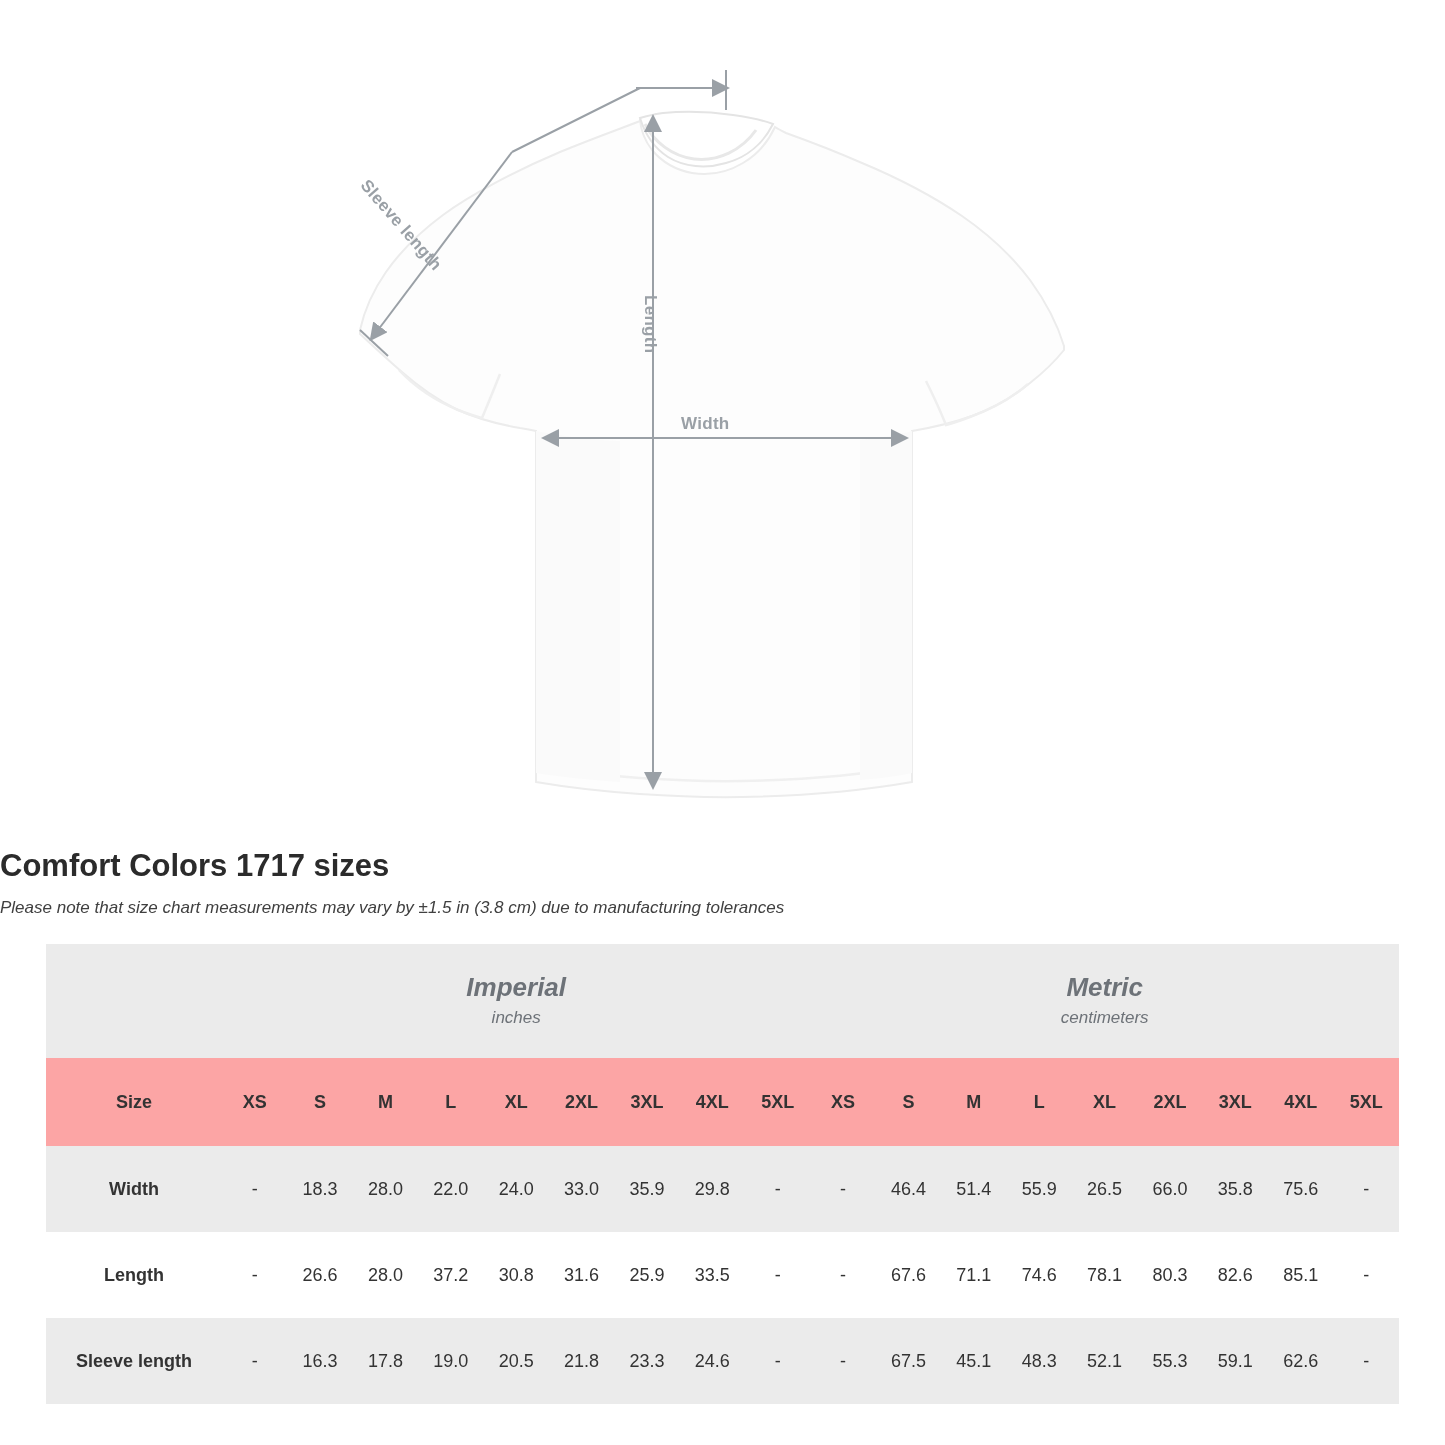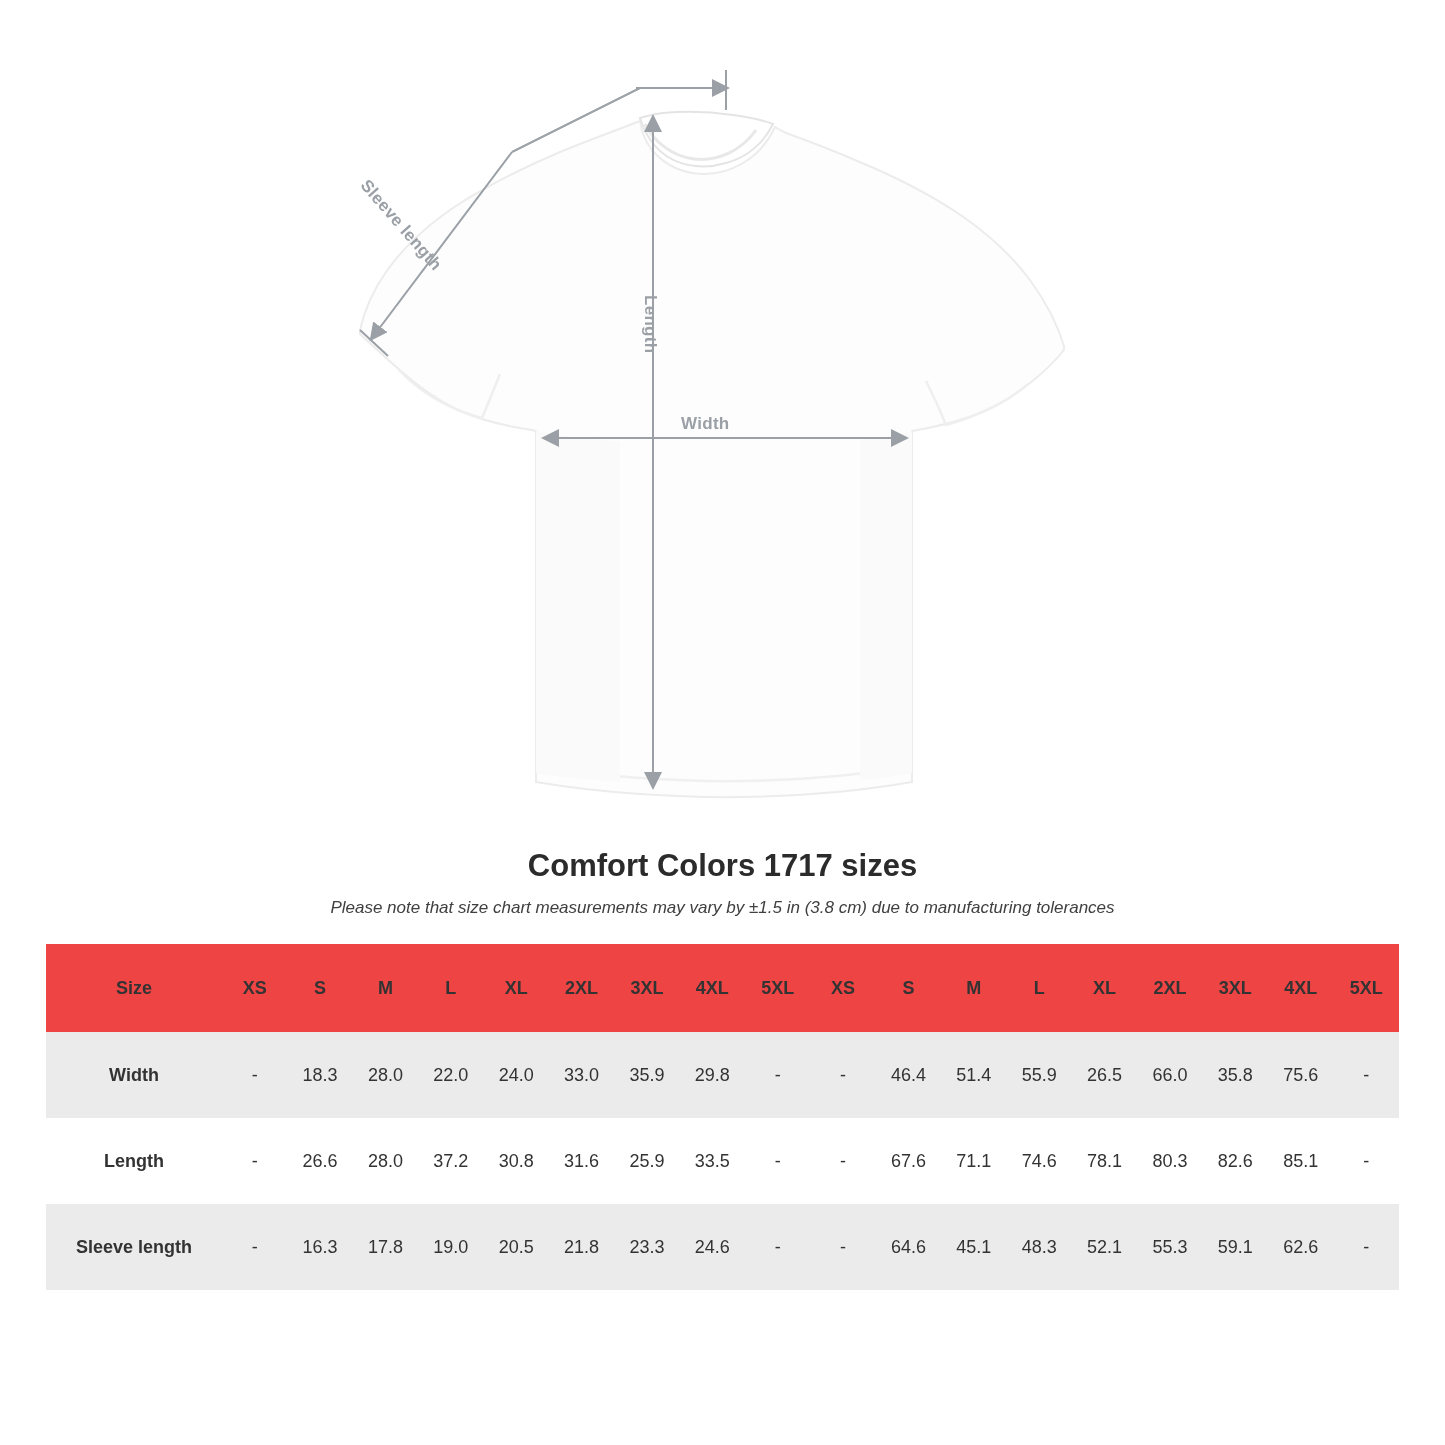--- a/index.html
+++ b/index.html
@@ -51,21 +51,20 @@
   }
   .label-sleeve {
     left: 371px;
     top: 176px;
     transform: rotate(49deg);
     transform-origin: left top;
   }
 
   
   .title-block {
-    text-align: center;
     margin-top: 18px;
   }
   .chart-title {
     font-size: 31px;
     font-weight: bold;
     color: #2b2b2b;
     margin: 0;
   }
   .chart-note {
     font-size: 17px;
@@ -102,21 +101,21 @@
     color: #6d7278;
     line-height: 1.25;
   }
   .unit-sub {
     font-size: 17px;
     font-style: italic;
     color: #6d7278;
     line-height: 1.6;
   }
   .head-row td {
-    background: #ef4444;
+    background: #fca5a5;
     height: 86px;
     font-weight: bold;
     font-size: 19px;
   }
   .row-label {
     font-weight: bold;
     font-size: 19px;
   }
   .data-row td {
     height: 84px;
@@ -223,20 +222,31 @@
     <h1 class="chart-title">Comfort Colors 1717 sizes</h1>
     <p class="chart-note">Please note that size chart measurements may vary by ±1.5 in (3.8 cm) due to manufacturing tolerances</p>
   </div>
 
   <div class="table-wrap">
     <table class="size-table">
       <colgroup>
         <col class="col-label">
       </colgroup>
       <tbody>
+        <tr class="unit-row">
+          <td></td>
+          <td colspan="9">
+            <div class="unit-name">Imperial</div>
+            <div class="unit-sub">inches</div>
+          </td>
+          <td colspan="9">
+            <div class="unit-name">Metric</div>
+            <div class="unit-sub">centimeters</div>
+          </td>
+        </tr>
 
         <tr class="head-row">
           <td>Size</td>
           <td>XS</td>
           <td>S</td>
           <td>M</td>
           <td>L</td>
           <td>XL</td>
           <td>2XL</td>
           <td>3XL</td>
@@ -302,21 +312,21 @@
           <td>-</td>
           <td>16.3</td>
           <td>17.8</td>
           <td>19.0</td>
           <td>20.5</td>
           <td>21.8</td>
           <td>23.3</td>
           <td>24.6</td>
           <td>-</td>
           <td>-</td>
-          <td>64.6</td>
+          <td>67.5</td>
           <td>45.1</td>
           <td>48.3</td>
           <td>52.1</td>
           <td>55.3</td>
           <td>59.1</td>
           <td>62.6</td>
           <td>-</td>
         </tr>
       </tbody>
     </table>

